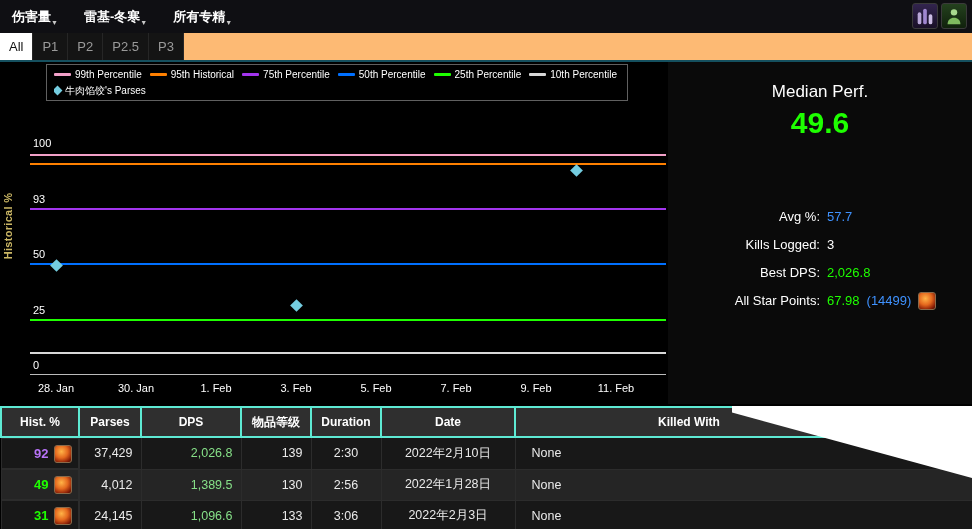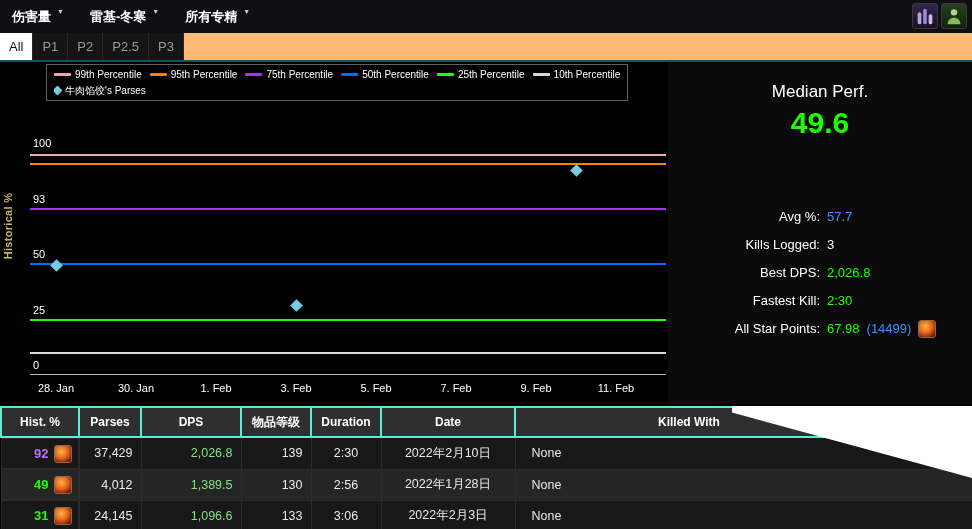--- a/index.html
+++ b/index.html
@@ -2,21 +2,21 @@
 <html style="--green: #1eff00; --blue: #3f92ff; --dps: #86e088; --gold: #cbb765;"><head>
 <meta charset="utf-8">
 <style>
 *{box-sizing:border-box;margin:0;padding:0;}
 html,body{width:972px;height:529px;}
 body{background:#000;font-family:"Liberation Sans",sans-serif;overflow:hidden;position:relative;}
 
 
 .topbar{height:33px;background:#0f0f13;display:flex;align-items:center;padding:0 12px;position:relative;}
 .topbar-menus{display:flex;gap:26px;align-items:center;}
-.menu-item{display:flex;align-items:flex-start;gap:6px;color:#fff;font-size:13px;font-weight:bold;cursor:pointer;}
+.menu-item{display:flex;align-items:flex-end;color:#fff;font-size:13px;font-weight:bold;cursor:pointer;}
 .caret{font-size:7px;color:#c8c8c8;}
 .topbar-icons{position:absolute;right:5px;top:3px;display:flex;gap:3px;}
 .tb-icon{width:26px;height:26px;border-radius:3px;border:1px solid #3a3a3a;display:flex;align-items:center;justify-content:center;overflow:hidden;}
 .tb-icon-purple{background:linear-gradient(180deg,#32244e,#191027);}
 .tb-icon-green{background:linear-gradient(180deg,#24411e,#10210c);}
 
 
 .tabbar{height:29px;background:#fdba74;display:flex;border-bottom:2px solid #15505f;}
 .tab{padding:0 9px;display:flex;align-items:center;font-size:13px;color:#9a9a9a;background:#141414;border-right:1px solid #262626;cursor:pointer;}
 .tab.active{background:#fff;color:#101010;}
@@ -110,21 +110,21 @@
 <div class="main">
   <div class="chart-section">
     <div class="legend">
       <div class="legend-row">
           <span class="legend-item">
             <span class="swatch" style="background: rgb(242, 160, 200);"></span>
             <span>99th Percentile</span>
           </span>
           <span class="legend-item">
             <span class="swatch" style="background: rgb(255, 128, 0);"></span>
-            <span>95th Percentile</span>
+            <span>95th Historical</span>
           </span>
           <span class="legend-item">
             <span class="swatch" style="background: rgb(163, 53, 238);"></span>
             <span>75th Percentile</span>
           </span>
           <span class="legend-item">
             <span class="swatch" style="background: rgb(0, 112, 255);"></span>
             <span>50th Percentile</span>
           </span>
           <span class="legend-item">
@@ -181,24 +181,20 @@
         </div>
         <div class="stat-row">
           <span class="stat-label">Kills Logged:</span>
           <span class="stat-value val-white">3</span>
         </div>
         <div class="stat-row">
           <span class="stat-label">Best DPS:</span>
           <span class="stat-value val-green">2,026.8</span>
         </div>
         <div class="stat-row">
-          <span class="stat-label">Fastest Kill:</span>
-          <span class="stat-value val-green">2:30</span>
-        </div>
-        <div class="stat-row">
           <span class="stat-label">All Star Points:</span>
           <span class="stat-value val-green">67.98</span>
           <span class="val-blue">(14499)</span>
           <span class="class-icon"></span>
         </div>
       </div>
   </div>
 </div>
 
 <div class="table-section">

